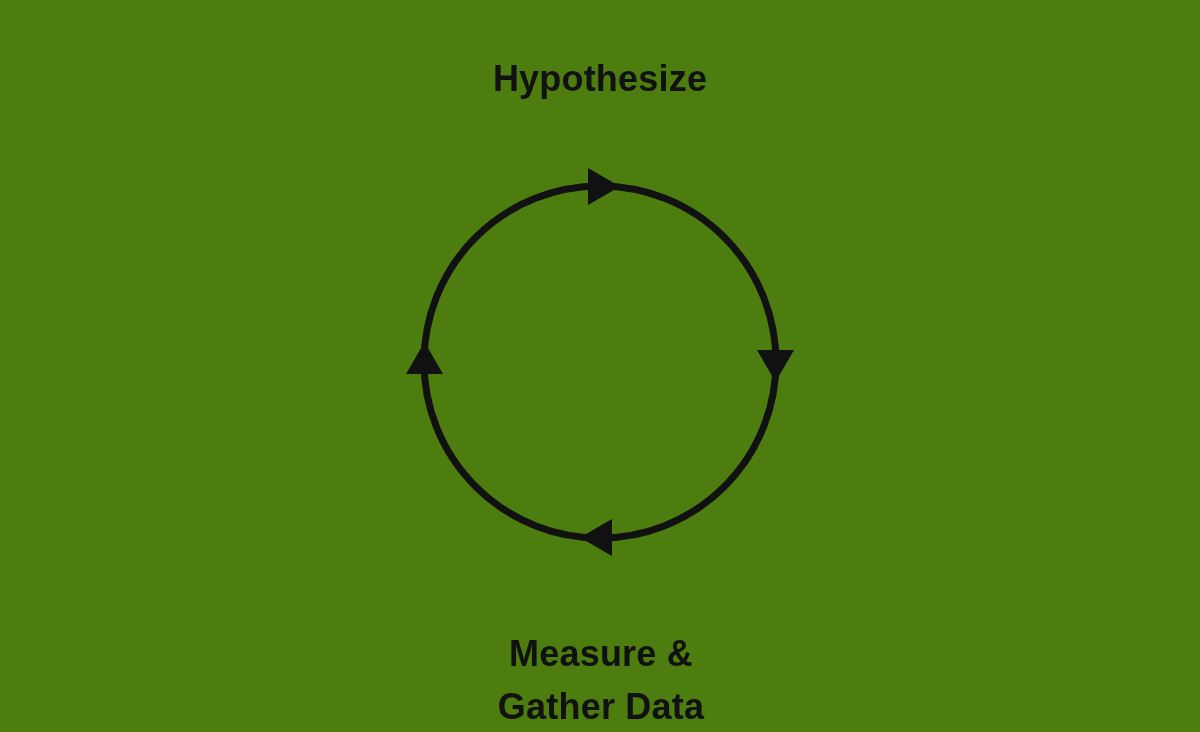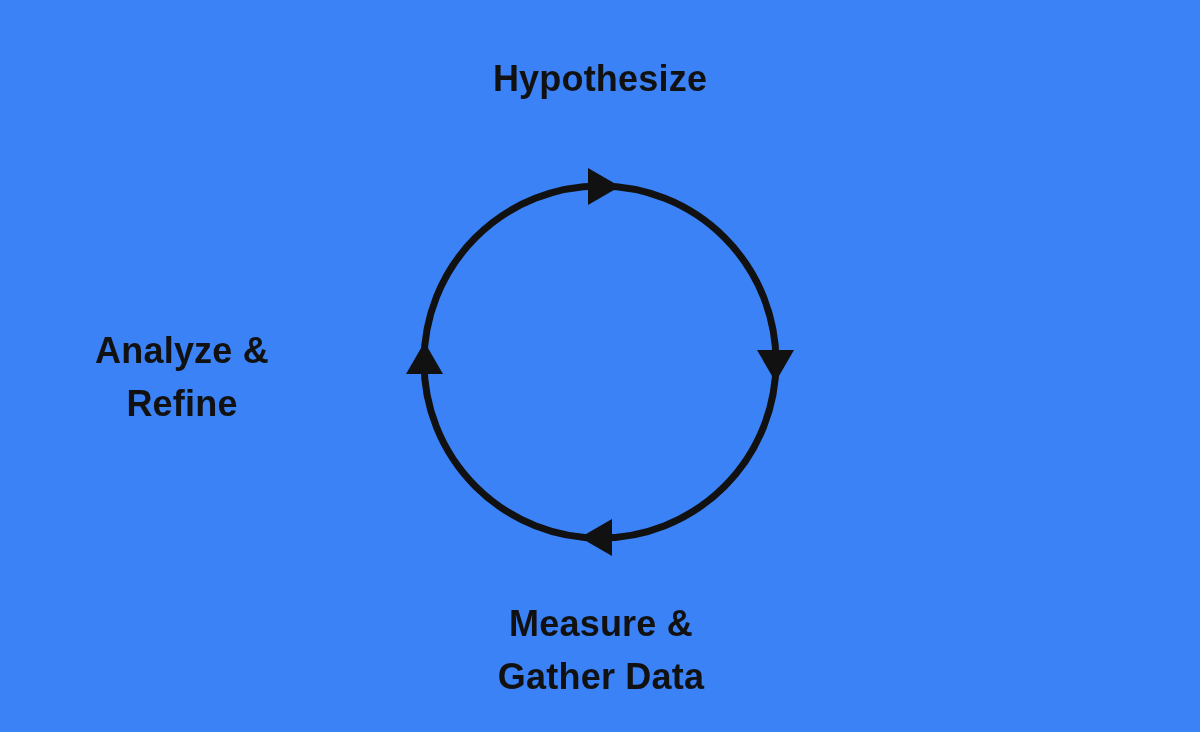--- a/index.html
+++ b/index.html
@@ -4,21 +4,21 @@
 <style>
   html, body {
     margin: 0;
     padding: 0;
     background: #ffffff;
   }
   .stage {
     position: relative;
     width: 1200px;
     height: 732px;
-    background: #3b82f6;
+    background: #4d7c0f;
     overflow: hidden;
     font-family: "Liberation Sans", "DejaVu Sans", sans-serif;
   }
   .cycle-svg {
     position: absolute;
     left: 0;
     top: 0;
   }
   .step-label {
     position: absolute;
@@ -26,21 +26,21 @@
     color: #111111;
     font-size: 36px;
     font-weight: 700;
     line-height: 53px;
     text-align: center;
     white-space: pre-line;
     letter-spacing: 0.2px;
   }
   .step-top    { left: 600px;  top: 78px;  }
   .step-right  { left: 1001px; top: 377px; }
-  .step-bottom { left: 601px;  top: 650px; }
+  .step-bottom { left: 601px;  top: 680px; }
   .step-left   { left: 182px;  top: 377px; }
 </style>
 </head>
 <body>
 
 <div class="stage">
 
   <svg class="cycle-svg" width="1200" height="732" viewBox="0 0 1200 732" aria-hidden="true">
     <circle cx="600" cy="362" r="176" fill="none" stroke="#111111" stroke-width="7"></circle>
 
@@ -49,16 +49,14 @@
     <polygon points="588,168 588,205 620,186.5" fill="#111111" transform="rotate(180 600 362)"></polygon>
     <polygon points="588,168 588,205 620,186.5" fill="#111111" transform="rotate(270 600 362)"></polygon>
   </svg>
 
   <div class="step-label step-top">Hypothesize</div>
 
 
   <div class="step-label step-bottom">Measure &amp;
 Gather Data</div>
 
-  <div class="step-label step-left">Analyze &amp;
-Refine</div>
 
 </div>
 
 </body></html>

